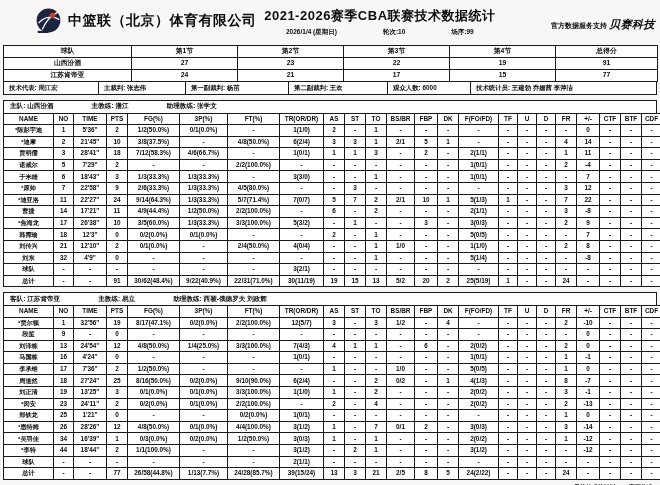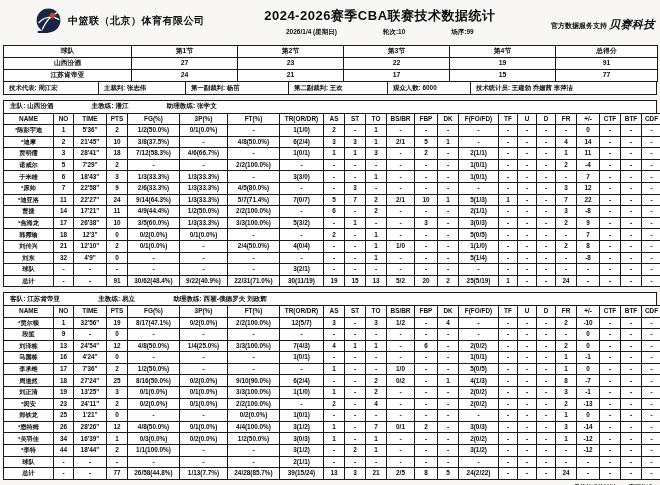--- a/index.html
+++ b/index.html
@@ -8,21 +8,21 @@
     background:#f8f7f5;color:#0b0b0b;
     font-family:"Liberation Sans","DejaVu Sans",sans-serif;
     -webkit-font-smoothing:antialiased;
   }
   .sheet{width:654px;margin:0 auto;padding-top:5px;}
 
   
   .top{display:flex;align-items:flex-start;margin:2px 2px 4px 2px;height:34px;}
   .brand{display:flex;align-items:center;gap:6px;margin-left:30px;width:230px;}
   .logo{width:27px;height:27px;flex:0 0 auto;}
-  .company{font-size:10px;font-weight:700;letter-spacing:0.5px;white-space:nowrap;}
+  .company{font-size:14px;font-weight:700;letter-spacing:0.5px;white-space:nowrap;}
   .titleblock{flex:1;text-align:center;}
   .title{font-size:13px;font-weight:700;letter-spacing:0.5px;white-space:nowrap;}
   .subinfo{display:flex;justify-content:center;gap:46px;font-size:6.5px;font-weight:700;margin-top:3px;}
   .sponsor{width:160px;text-align:right;font-size:7px;font-weight:700;white-space:nowrap;margin-top:10px;}
   .sponsor .brandname{font-style:italic;font-size:11px;letter-spacing:0.5px;}
 
   
   table{border-collapse:collapse;table-layout:fixed;width:654px;background:#fff;}
   th,td{
     border:1px solid #1a1a1a;
@@ -53,21 +53,21 @@
       <svg class="logo" viewBox="0 0 30 30">
         <circle cx="15" cy="15" r="13.2" fill="#1b2440"></circle>
         <path d="M4 18 C 10 10, 20 10, 27 14" stroke="#ffffff" stroke-width="1.4" fill="none"></path>
         <path d="M8 25 C 12 16, 19 9, 25 6" stroke="#ffffff" stroke-width="1.4" fill="none"></path>
         <circle cx="19.5" cy="9.5" r="3.1" fill="#c8402a"></circle>
         <rect x="3" y="26.5" width="12" height="2.4" fill="#1b2440"></rect>
       </svg>
       <span class="company">中篮联（北京）体育有限公司</span>
     </div>
     <div class="titleblock">
-      <div class="title">2024-2026赛季CBA联赛技术数据统计</div>
+      <div class="title">2021-2026赛季CBA联赛技术数据统计</div>
       <div class="subinfo">
         <span>2026/1/4 (星期日)</span>
         <span>轮次:10</span>
         <span>场序:99</span>
       </div>
     </div>
     <div class="sponsor">
       <span>官方数据服务支持</span>
       <span class="brandname">贝赛科技</span>
     </div>

